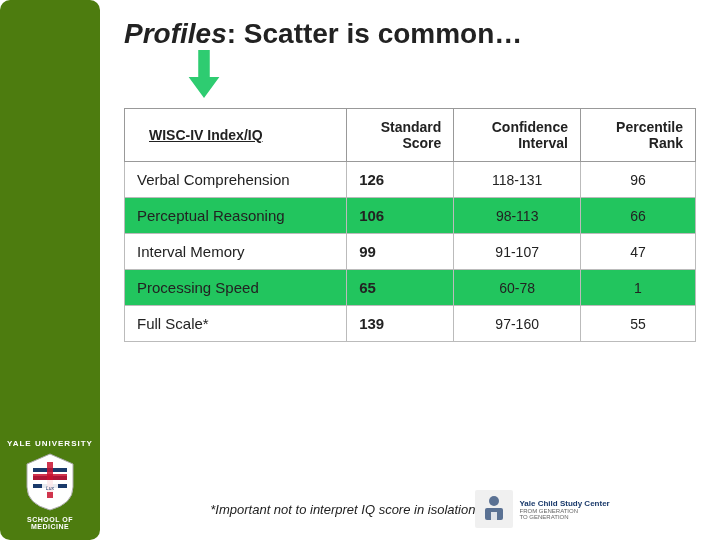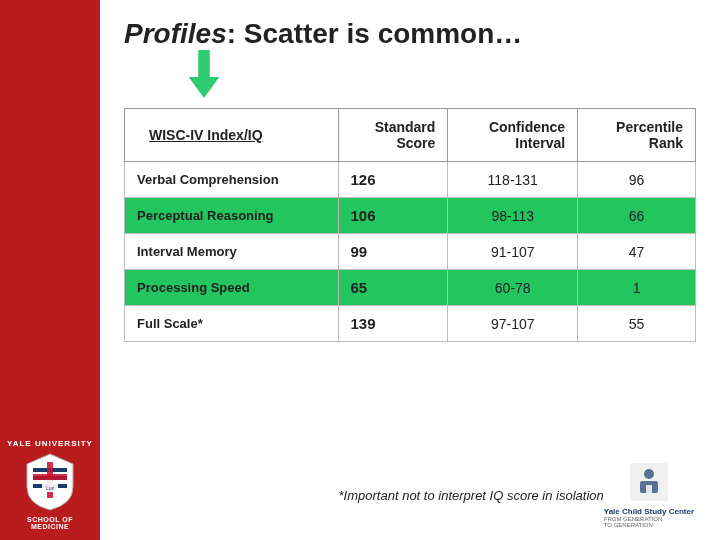--- a/index.html
+++ b/index.html
@@ -9,27 +9,28 @@
       height: 540px;
       font-family: Arial, sans-serif;
       background: #ffffff;
       display: flex;
       overflow: hidden;
     }
 
     .sidebar {
       width: 100px;
       height: 540px;
-      background: #b91c1c;
+      background: #4d7c0f;
       display: flex;
       flex-direction: column;
       align-items: center;
       justify-content: flex-end;
       padding-bottom: 10px;
       flex-shrink: 0;
+      border-radius: 10px;
     }
 
     .sidebar-logo-area {
       display: flex;
       flex-direction: column;
       align-items: center;
       gap: 4px;
     }
 
     .yale-text {
@@ -125,22 +126,21 @@
 
     tbody td {
       border: 1.5px solid #bbb;
       padding: 9px 12px;
       font-size: 13.5px;
       color: #222;
       vertical-align: middle;
     }
 
     tbody td.col-index {
-      font-size: 13px;
-      font-weight: bold;
+      font-size: 15px;
     }
 
     tbody td.col-score {
       text-align: left;
       font-weight: bold;
       font-size: 15px;
     }
 
     tbody td.col-ci {
       text-align: center;
@@ -148,42 +148,41 @@
     }
 
     tbody td.col-pct {
       text-align: center;
       font-size: 14px;
     }
 
     .footnote-row {
       display: flex;
       align-items: center;
-      justify-content: flex-end;
+      justify-content: center;
       margin-top: 8px;
       padding: 0 2px;
     }
 
     .footnote-text {
       font-size: 13px;
       color: #222;
       font-style: italic;
     }
 
     .yale-child-logo {
       display: flex;
       flex-direction: column;
       align-items: center;
     }
 
     .yale-child-logo-inner {
       display: flex;
       align-items: center;
       gap: 6px;
-      flex-direction: column;
     }
 
     .child-study-icon {
       width: 38px;
       height: 38px;
     }
 
     .yale-child-text {
       font-size: 8px;
       color: #1a3a6b;
@@ -260,21 +259,21 @@
           </tr>
           <tr>
             <td class="col-index">Processing Speed</td>
             <td class="col-score">65</td>
             <td class="col-ci">60-78</td>
             <td class="col-pct">1</td>
           </tr>
           <tr>
             <td class="col-index">Full Scale*</td>
             <td class="col-score">139</td>
-            <td class="col-ci">97-107</td>
+            <td class="col-ci">97-160</td>
             <td class="col-pct">55</td>
           </tr>
         </tbody>
     </table>
   </div>
 
   <div class="footnote-row">
     <div class="footnote-text">*Important not to interpret IQ score in isolation</div>
 
     <div class="yale-child-logo">

